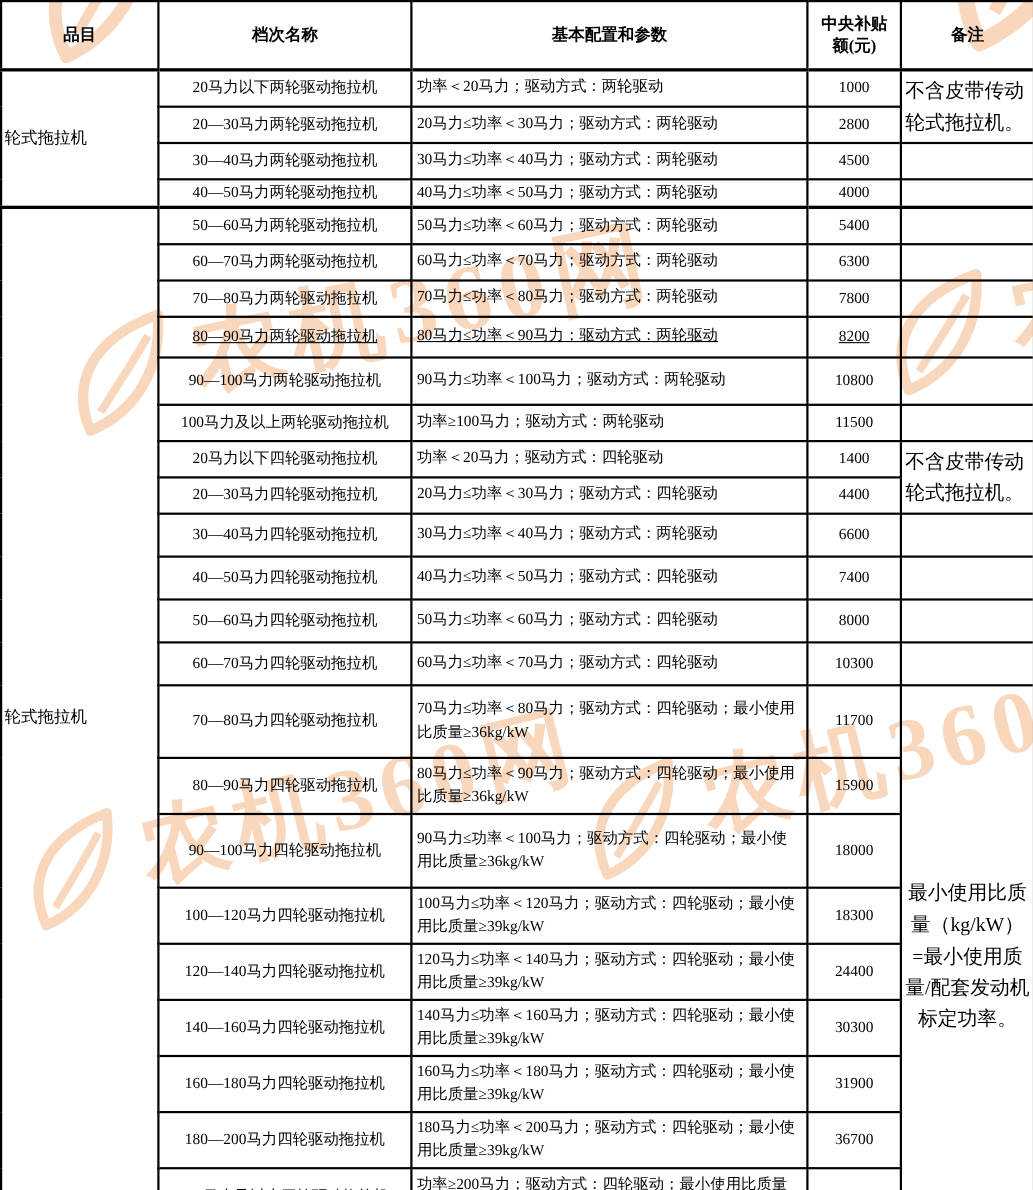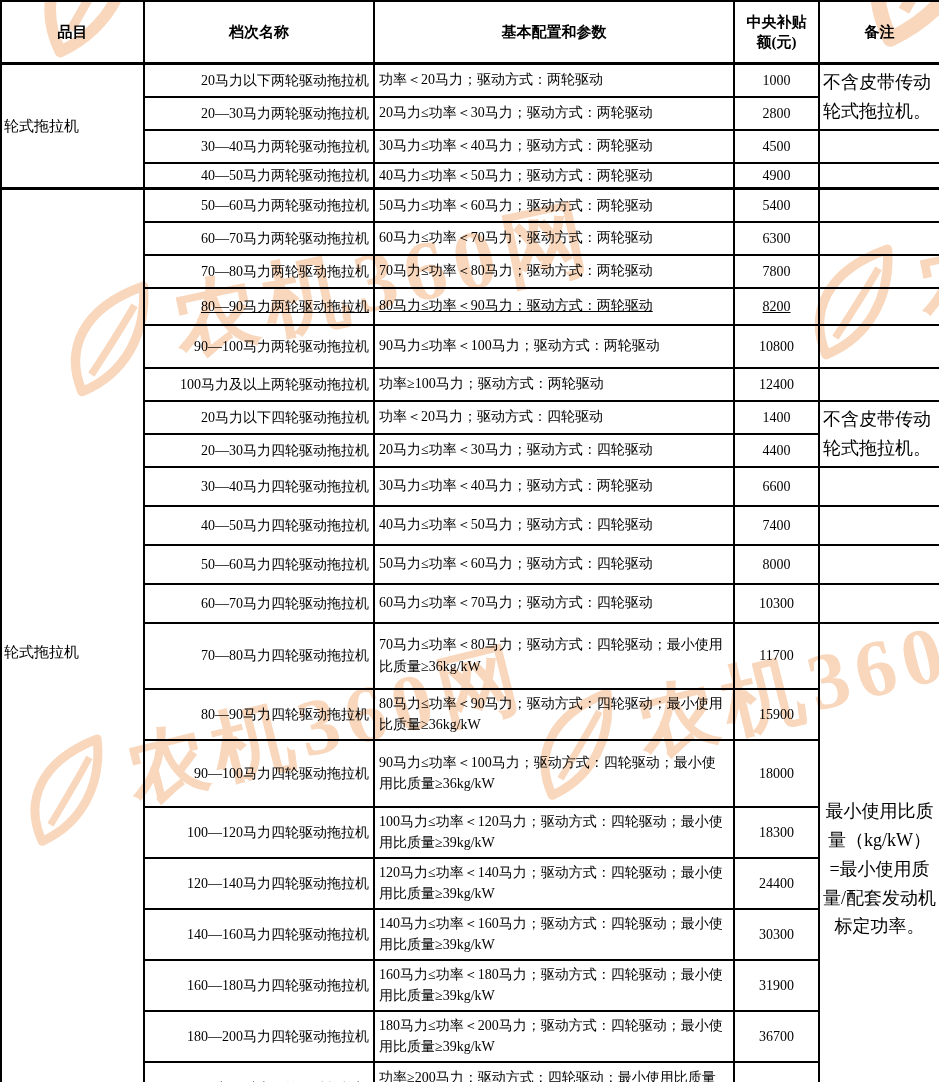--- a/index.html
+++ b/index.html
@@ -13,21 +13,21 @@
   .wm svg{display:block;}
   
   table{position:relative;z-index:2;border-collapse:collapse;table-layout:fixed;
         width:939px;background:transparent;}
   th,td{border:2px solid #000;overflow:hidden;}
   thead th{height:60px;font-size:15px;font-weight:bold;text-align:center;
            vertical-align:middle;padding:0 6px;line-height:1.35;}
   thead th{border-bottom-width:3px;}
   td{font-size:14px;vertical-align:middle;padding:1px 4px;line-height:1.5;}
   td.cat{text-align:left;padding-left:2px;font-size:15px;}
-  td.name{text-align:right;}
+  td.name{text-align:center;}
   td.cfg{text-align:left;line-height:1.55;}
   td.amt{text-align:center;padding:1px 2px;}
   td.rmk{text-align:left;font-size:18px;padding:2px 3px;line-height:1.6;}
   td.rmk.center{text-align:center;}
   tr.sec td{border-top-width:3px;}
 </style>
 </head>
 <body>
 
 <div id="page">
@@ -105,21 +105,21 @@
         </tr>
         <tr style="height: 33px;">
           <td class="name">30—40马力两轮驱动拖拉机</td>
           <td class="cfg">30马力≤功率＜40马力；驱动方式：两轮驱动</td>
           <td class="amt">4500</td>
           <td class="rmk"></td>
         </tr>
         <tr style="height: 22px;">
           <td class="name">40—50马力两轮驱动拖拉机</td>
           <td class="cfg">40马力≤功率＜50马力；驱动方式：两轮驱动</td>
-          <td class="amt">4900</td>
+          <td class="amt">4000</td>
           <td class="rmk"></td>
         </tr>
         <tr class="sec" style="height: 33px;">
           <td class="cat" rowspan="21">轮式拖拉机</td>
           <td class="name">50—60马力两轮驱动拖拉机</td>
           <td class="cfg">50马力≤功率＜60马力；驱动方式：两轮驱动</td>
           <td class="amt">5400</td>
           <td class="rmk"></td>
         </tr>
         <tr style="height: 33px;">
@@ -142,21 +142,21 @@
         </tr>
         <tr style="height: 43px; margin-top: 20px;">
           <td class="name">90—100马力两轮驱动拖拉机</td>
           <td class="cfg">90马力≤功率＜100马力；驱动方式：两轮驱动</td>
           <td class="amt">10800</td>
           <td class="rmk"></td>
         </tr>
         <tr style="height: 33px;">
           <td class="name">100马力及以上两轮驱动拖拉机</td>
           <td class="cfg">功率≥100马力；驱动方式：两轮驱动</td>
-          <td class="amt">12400</td>
+          <td class="amt">11500</td>
           <td class="rmk"></td>
         </tr>
         <tr style="height: 33px;">
           <td class="name">20马力以下四轮驱动拖拉机</td>
           <td class="cfg">功率＜20马力；驱动方式：四轮驱动</td>
           <td class="amt">1400</td>
           <td class="rmk" rowspan="2">不含皮带传动轮式拖拉机。</td>
         </tr>
         <tr style="height: 33px;">
           <td class="name">20—30马力四轮驱动拖拉机</td>

